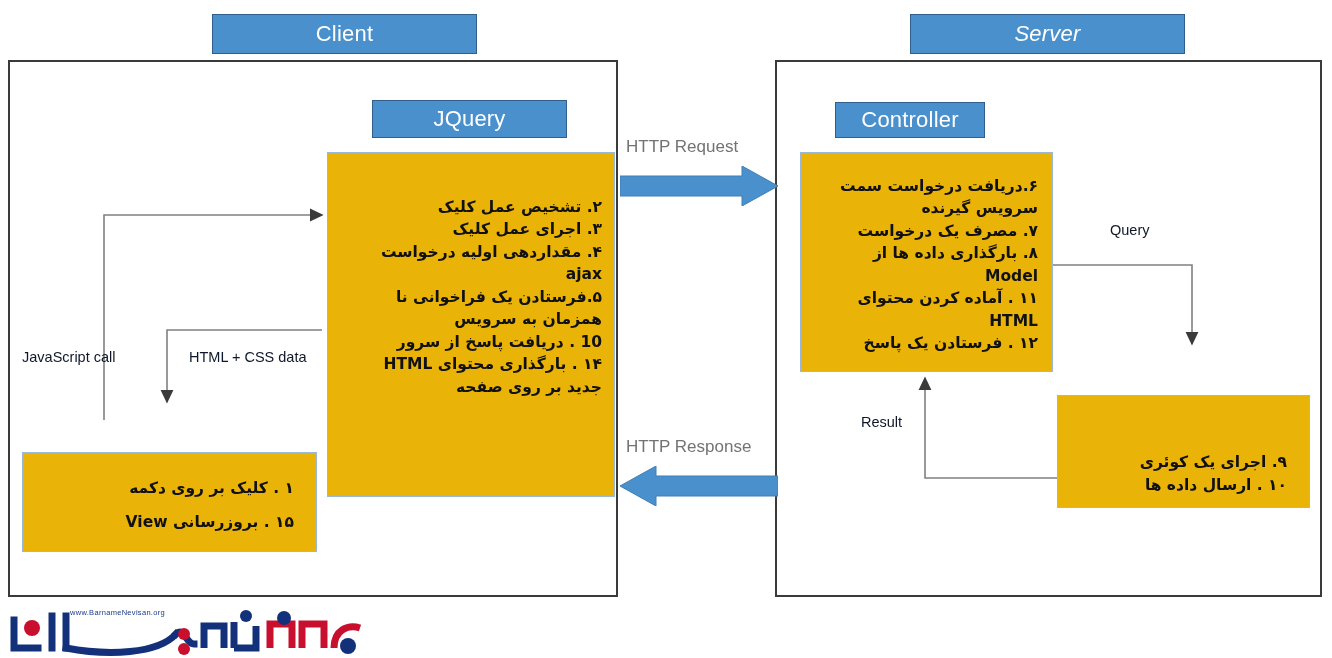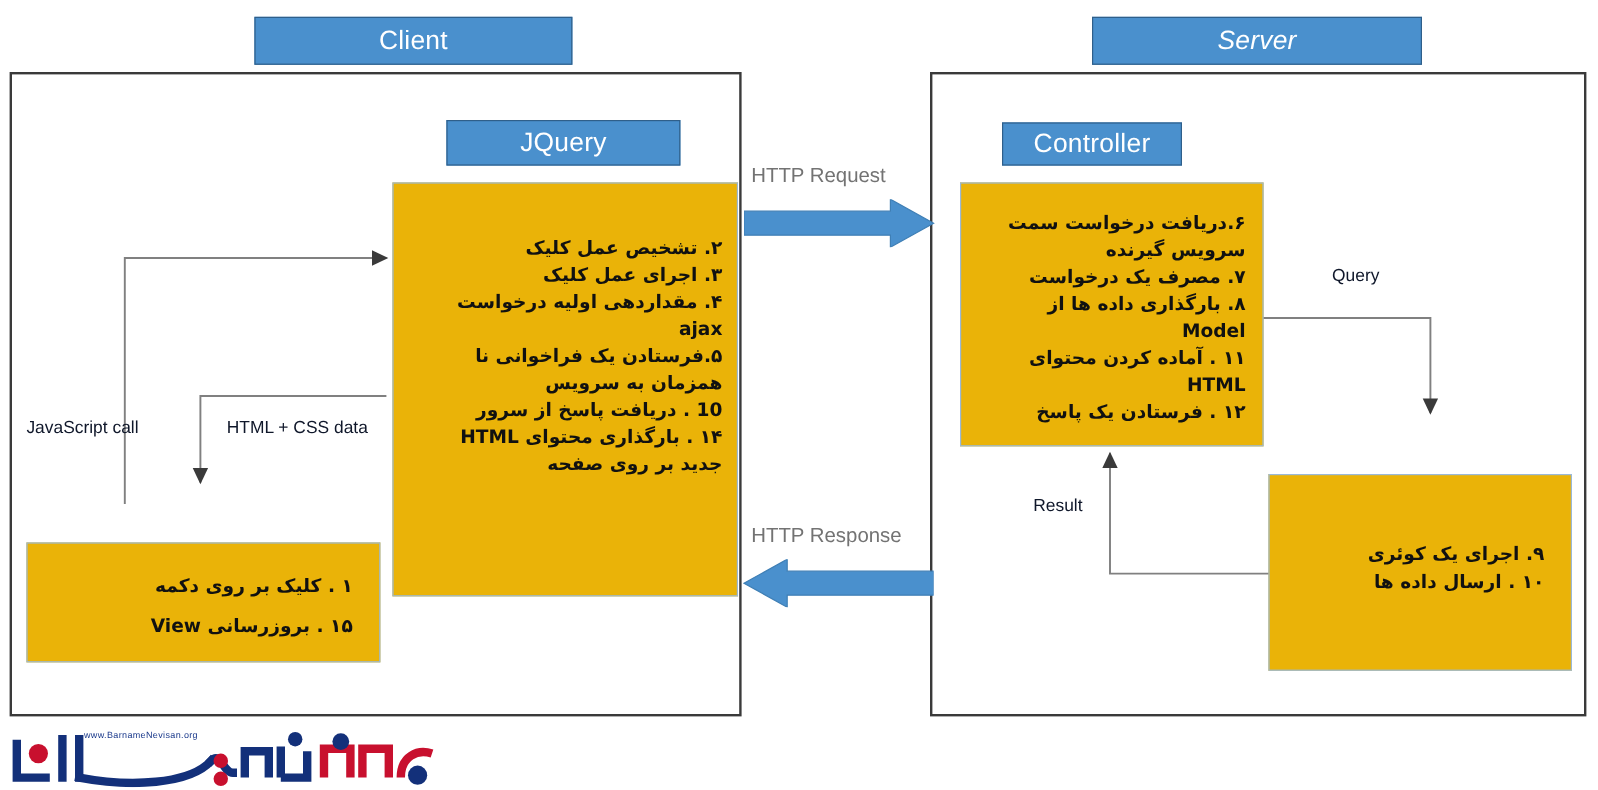--- a/index.html
+++ b/index.html
@@ -142,21 +142,21 @@
     <div class="rtl-text" style="padding:22px 14px 0 10px;">
       <div>۶.دریافت درخواست سمت سرویس گیرنده</div>
       <div>۷. مصرف یک درخواست</div>
       <div>۸. بارگذاری داده ها از  Model</div>
       <div>۱۱ . آماده کردن محتوای HTML</div>
       <div>۱۲ . فرستادن یک پاسخ</div>
     </div>
   </div>
 
 
-  <div class="abs fill-box" style="left:1057px;top:395px;width:253px;height:164px;">
+  <div class="abs fill-box" style="left:1057px;top:395px;width:253px;height:113px;">
     <div class="rtl-text" style="padding:55px 22px 0 12px;line-height:1.5;">
       <div>۹. اجرای یک کوئری</div>
       <div>۱۰ . ارسال داده ها</div>
     </div>
   </div>
 
   <svg class="abs thin-svg" style="left:0;top:0;width:1332px;height:658px;">
 
     <path d="M1053,265 L1192,265 L1192,344" fill="none" stroke="#808080" stroke-width="1.6" marker-end="url(#ah-gray)"></path>
 

